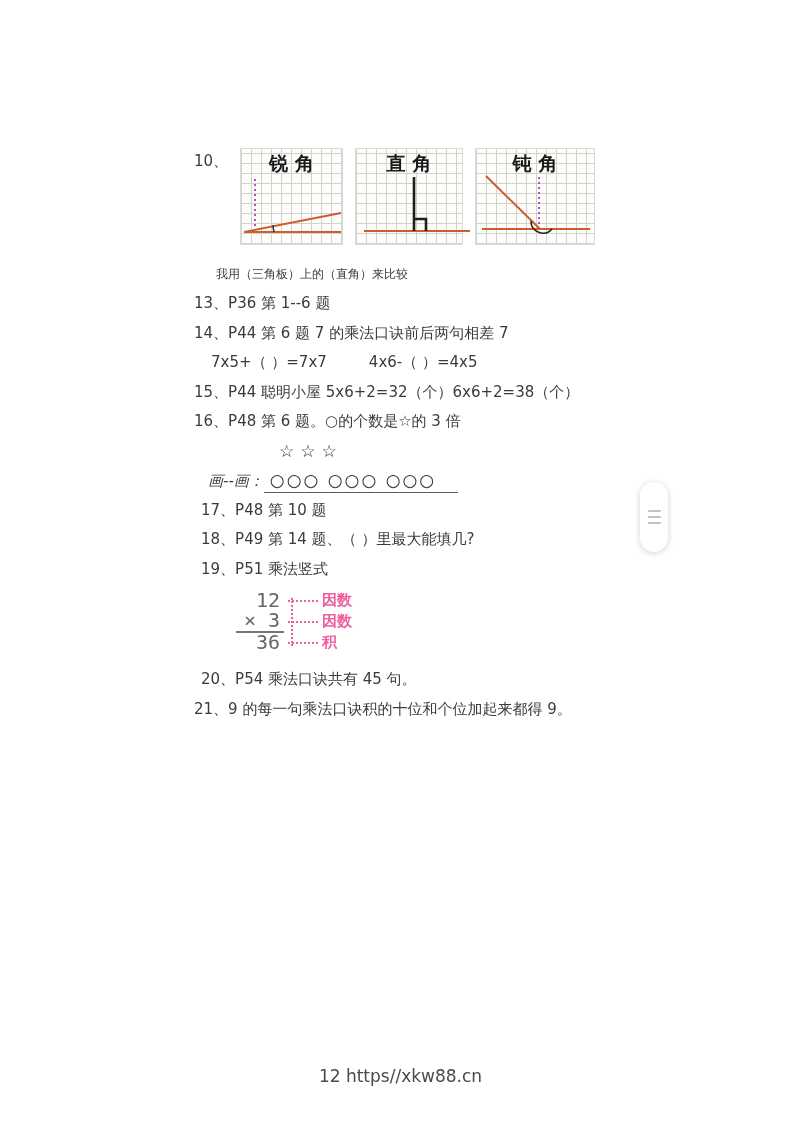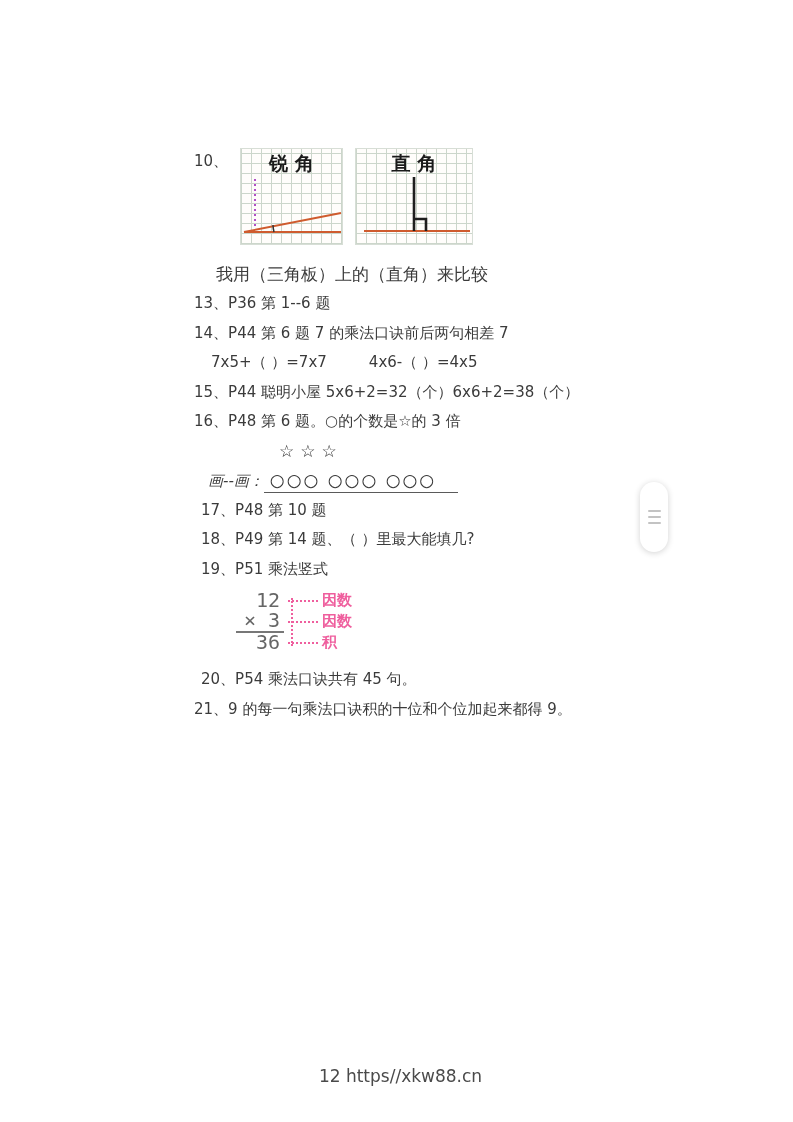--- a/index.html
+++ b/index.html
@@ -20,31 +20,31 @@
   .panel {
     position:relative;
     height:97px;
     background-color:#fffdfb;
     background-image:
       repeating-linear-gradient(0deg, #ccd6cb 0 1px, transparent 1px 10px),
       repeating-linear-gradient(90deg, #ccd6cb 0 1px, transparent 1px 10px);
     border:1px solid #d7ded6;
   }
   .panel.p1 { width:103px; }
-  .panel.p2 { width:118px; }
+  .panel.p2 { width:108px; }
   .panel.p3 { width:120px; }
   .panel-title {
     position:absolute; top:2px; left:0; right:0;
     text-align:center; font-size:19px; font-weight:700; color:#1a1a1a;
     letter-spacing:7px; padding-left:7px;
   }
   .panel svg { position:absolute; left:0; top:0; }
 
   
-  .caption { margin-left:22px; margin-top:14px; height:30px; line-height:30px; font-size:17px; }
+  .caption { margin-left:22px; margin-top:14px; height:30px; line-height:30px; font-size:12px; }
   .line { height:29.5px; line-height:29.5px; font-size:15px; white-space:nowrap; }
   .indent-sm { margin-left:7px; }
   .eqline { margin-left:17px; }
   .eqline .eq2 { margin-left:42px; }
   .starline { margin-left:85px; font-size:17px; letter-spacing:6px; color:#2e2e2e; }
   .drawline { margin-left:14px;font-style:italic; }
   .drawline .circles {
     font-size:17px; letter-spacing:2px;
     border-bottom:1.5px solid #5a5a5a;
     padding:0 22px 2px 6px;
@@ -100,20 +100,29 @@
 
       <div class="panel p2">
         <div class="panel-title">直角</div>
         <svg width="122" height="97" viewBox="0 0 122 97">
           <line x1="8" y1="82" x2="114" y2="82" stroke="#cf5b2e" stroke-width="2.2"></line>
           <line x1="58" y1="28" x2="58" y2="82" stroke="#1e1e1e" stroke-width="2.6"></line>
           <path d="M58,70 H70 V82" stroke="#1e1e1e" stroke-width="2.6" fill="none"></path>
         </svg>
       </div>
 
+      <div class="panel p3">
+        <div class="panel-title">钝角</div>
+        <svg width="120" height="97" viewBox="0 0 120 97">
+          <line x1="63" y1="28" x2="63" y2="76" stroke="#b14fc6" stroke-width="2" stroke-dasharray="2,3"></line>
+          <line x1="6" y1="80" x2="114" y2="80" stroke="#cf5b2e" stroke-width="2.2"></line>
+          <line x1="64" y1="80" x2="10" y2="27" stroke="#cf5b2e" stroke-width="2"></line>
+          <path d="M76,80 A12,12 0 0 1 55,72" stroke="#222" stroke-width="1.6" fill="none"></path>
+        </svg>
+      </div>
 
     </div>
   </div>
 
   <div class="caption">我用（三角板）上的（直角）来比较</div>
 
   <div class="line">13、P36 第 1--6 题</div>
   <div class="line">14、P44 第 6 题 7 的乘法口诀前后两句相差 7</div>
 
   <div class="line eqline">

